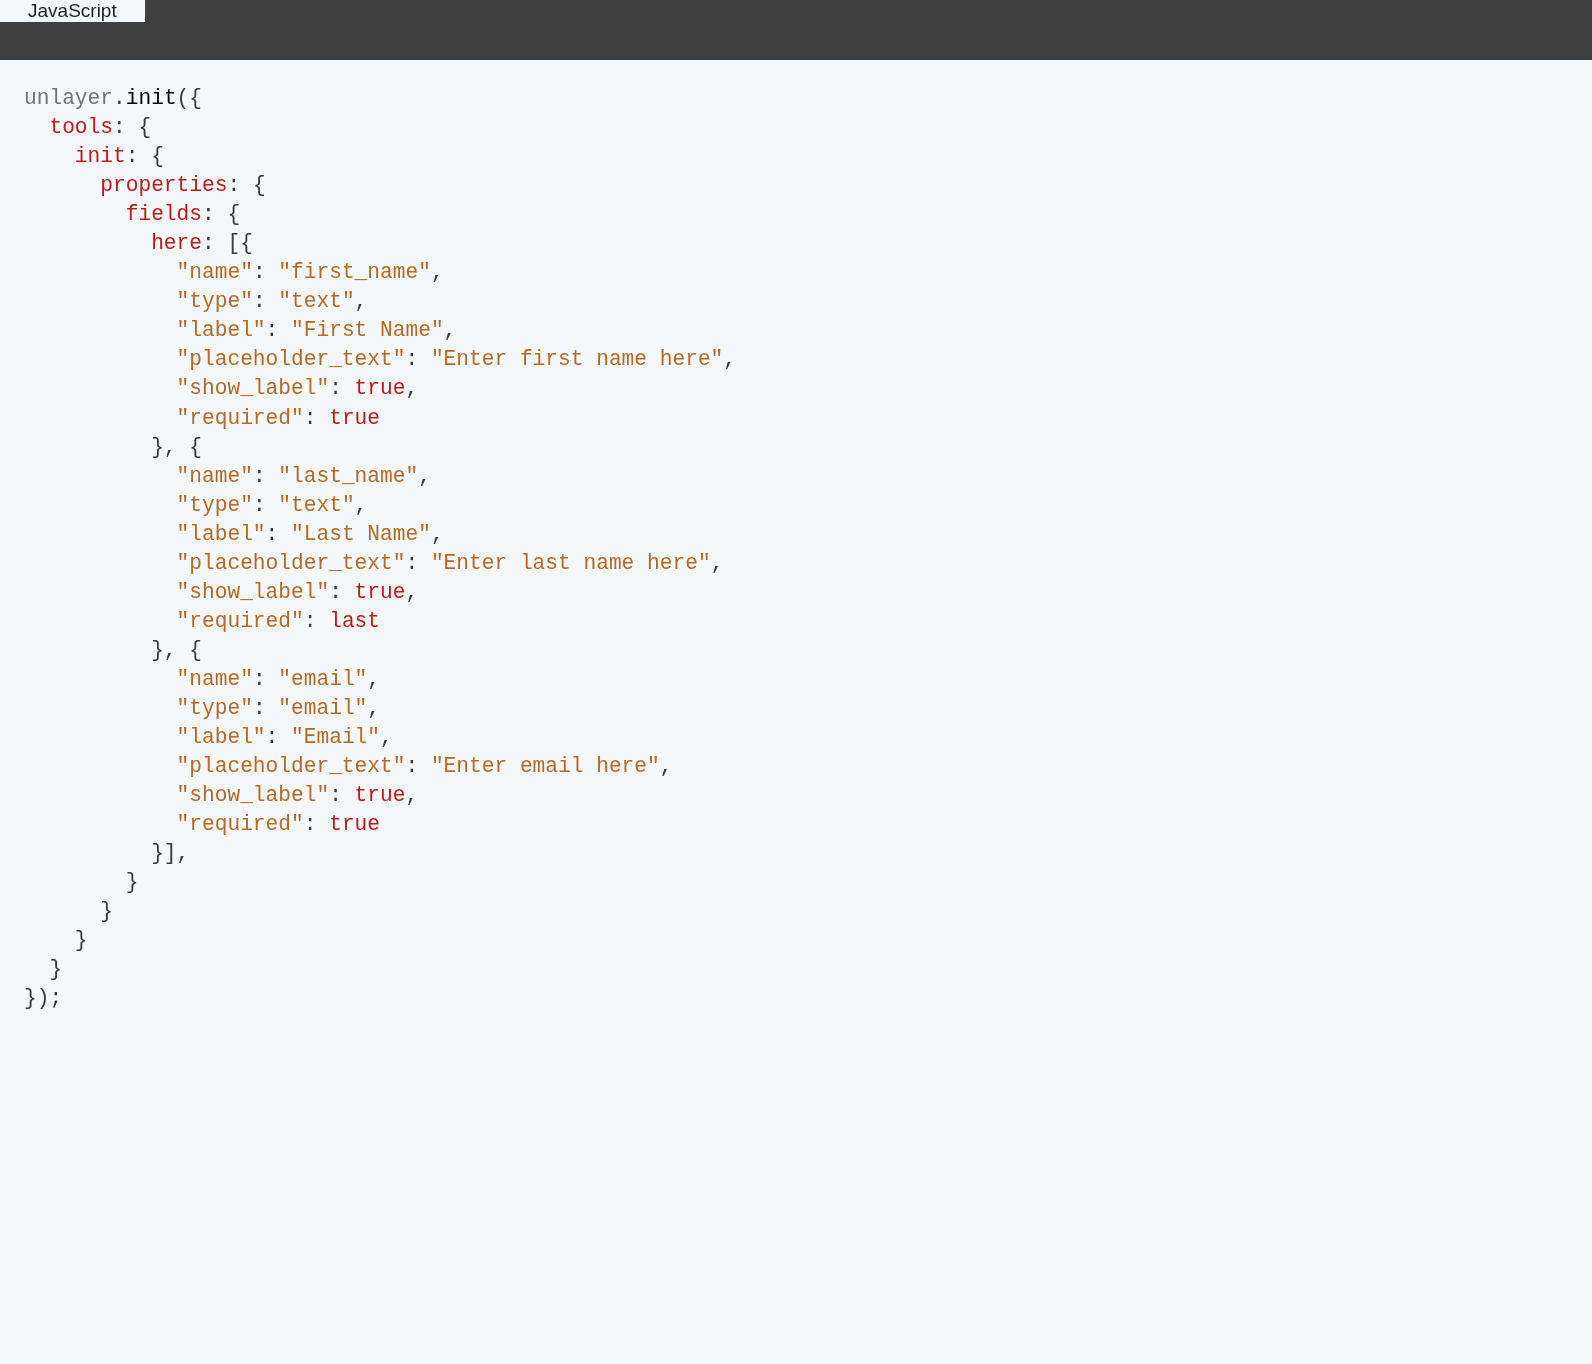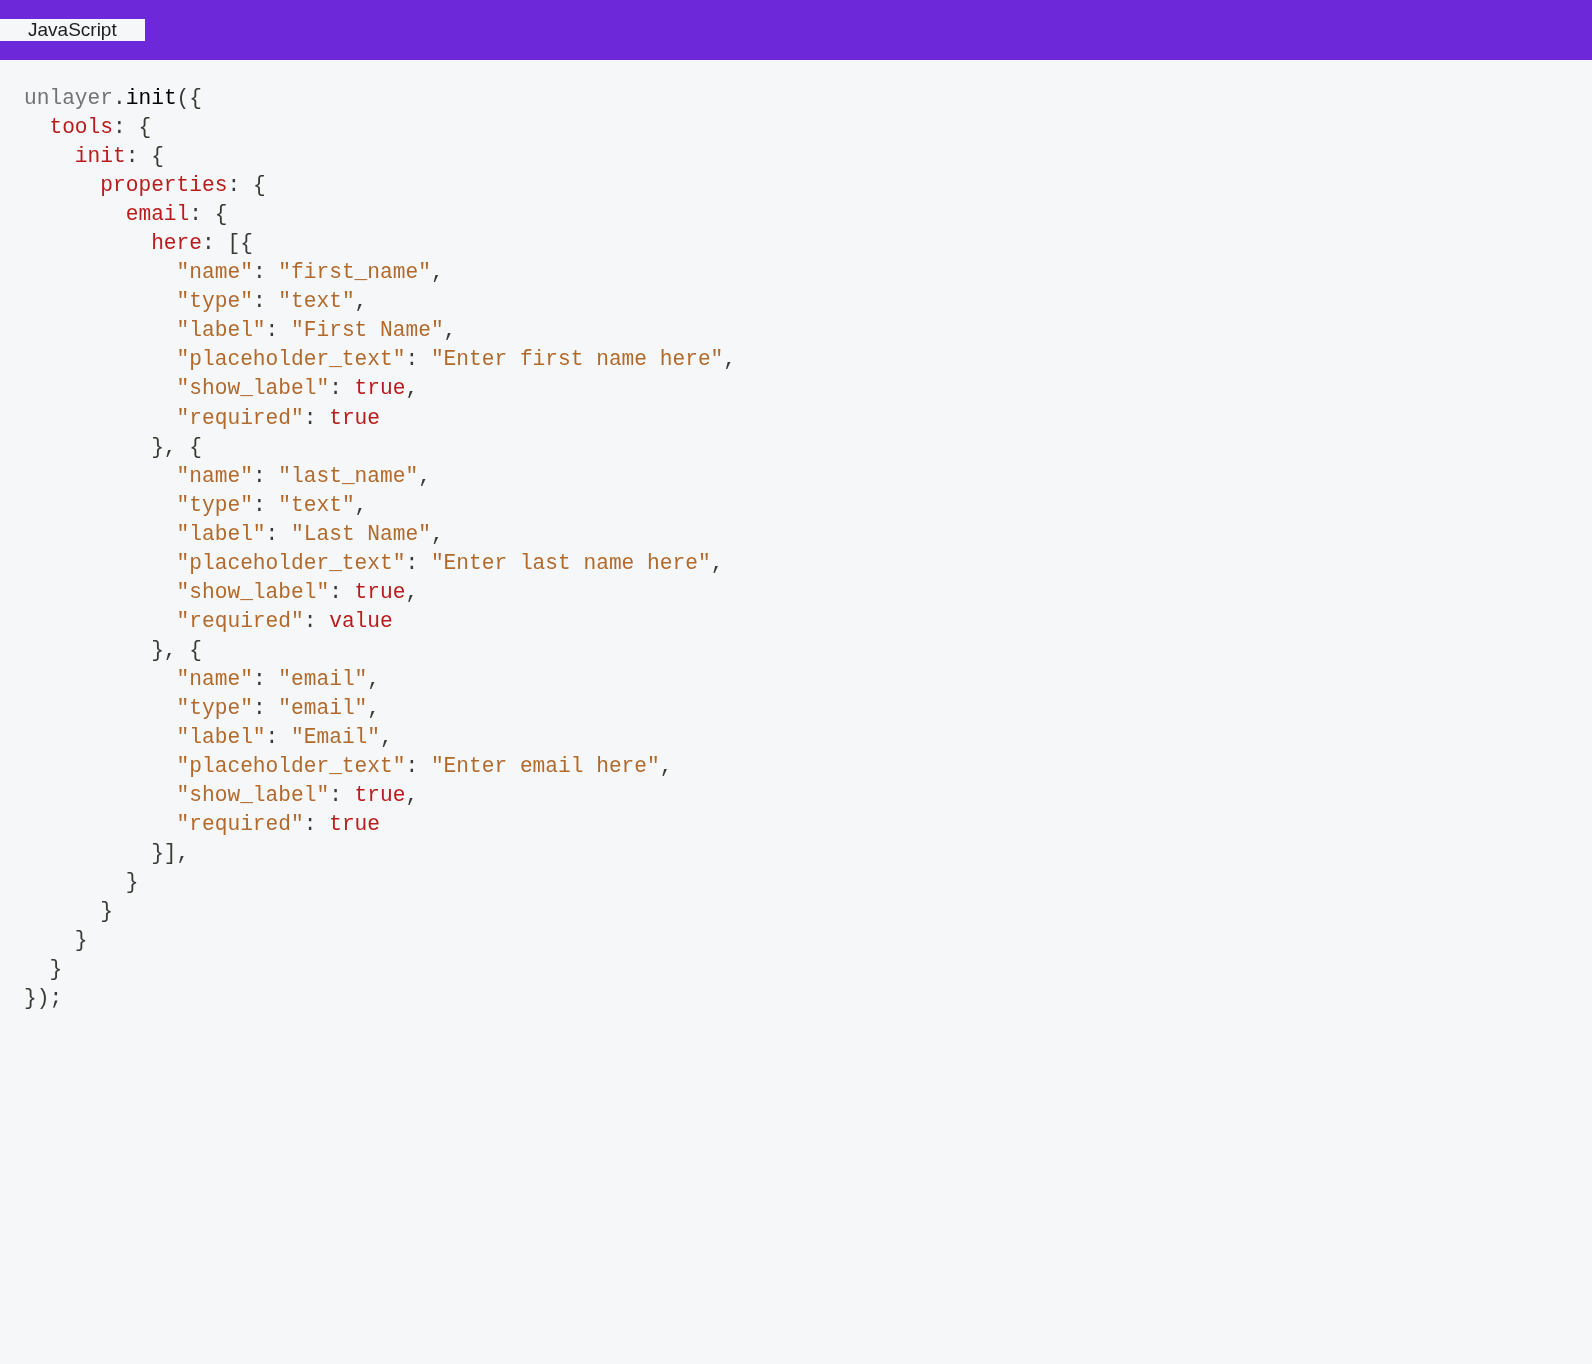--- a/index.html
+++ b/index.html
@@ -11,24 +11,24 @@
       font-family: ui-monospace, SFMono-Regular, "SF Mono", Menlo, Consolas, "Liberation Mono", monospace;
       background: #f6f7f9;
       width: 1592px;
       height: 1364px;
     }
     .code-block {
       width: 100%;
       background: #f6f7f9;
     }
     .tab-bar {
-      background: #6d28d9;
+      background: #404040;
       height: 60px;
       display: flex;
-      align-items: center;
+      align-items: flex-start;
     }
     .tab {
       background: #f6f7f9;
       padding: 0 28px;
       display: flex;
       align-items: center;
       font-family: -apple-system, BlinkMacSystemFont, "Segoe UI", Helvetica, Arial, sans-serif;
       font-size: 19px;
       color: #1c1e21;
       font-weight: 400;
@@ -54,35 +54,35 @@
 <div class="code-block">
   <div class="tab-bar">
     <div class="tab">
       <span>JavaScript</span>
     </div>
   </div>
   <div class="code-content"><span class="t-global">unlayer</span><span class="t-punct">.</span><span class="t-func">init</span><span class="t-punct">({</span>
   <span class="t-prop">tools</span><span class="t-punct">: {</span>
     <span class="t-prop">init</span><span class="t-punct">: {</span>
       <span class="t-prop">properties</span><span class="t-punct">: {</span>
-        <span class="t-prop">email</span><span class="t-punct">: {</span>
+        <span class="t-prop">fields</span><span class="t-punct">: {</span>
           <span class="t-prop">here</span><span class="t-punct">: [{</span>
             <span class="t-string">"name"</span><span class="t-punct">: </span><span class="t-string">"first_name"</span><span class="t-punct">,</span>
             <span class="t-string">"type"</span><span class="t-punct">: </span><span class="t-string">"text"</span><span class="t-punct">,</span>
             <span class="t-string">"label"</span><span class="t-punct">: </span><span class="t-string">"First Name"</span><span class="t-punct">,</span>
             <span class="t-string">"placeholder_text"</span><span class="t-punct">: </span><span class="t-string">"Enter first name here"</span><span class="t-punct">,</span>
             <span class="t-string">"show_label"</span><span class="t-punct">: </span><span class="t-bool">true</span><span class="t-punct">,</span>
             <span class="t-string">"required"</span><span class="t-punct">: </span><span class="t-bool">true</span>
           <span class="t-punct">}, {</span>
             <span class="t-string">"name"</span><span class="t-punct">: </span><span class="t-string">"last_name"</span><span class="t-punct">,</span>
             <span class="t-string">"type"</span><span class="t-punct">: </span><span class="t-string">"text"</span><span class="t-punct">,</span>
             <span class="t-string">"label"</span><span class="t-punct">: </span><span class="t-string">"Last Name"</span><span class="t-punct">,</span>
             <span class="t-string">"placeholder_text"</span><span class="t-punct">: </span><span class="t-string">"Enter last name here"</span><span class="t-punct">,</span>
             <span class="t-string">"show_label"</span><span class="t-punct">: </span><span class="t-bool">true</span><span class="t-punct">,</span>
-            <span class="t-string">"required"</span><span class="t-punct">: </span><span class="t-bool">value</span>
+            <span class="t-string">"required"</span><span class="t-punct">: </span><span class="t-bool">last</span>
           <span class="t-punct">}, {</span>
             <span class="t-string">"name"</span><span class="t-punct">: </span><span class="t-string">"email"</span><span class="t-punct">,</span>
             <span class="t-string">"type"</span><span class="t-punct">: </span><span class="t-string">"email"</span><span class="t-punct">,</span>
             <span class="t-string">"label"</span><span class="t-punct">: </span><span class="t-string">"Email"</span><span class="t-punct">,</span>
             <span class="t-string">"placeholder_text"</span><span class="t-punct">: </span><span class="t-string">"Enter email here"</span><span class="t-punct">,</span>
             <span class="t-string">"show_label"</span><span class="t-punct">: </span><span class="t-bool">true</span><span class="t-punct">,</span>
             <span class="t-string">"required"</span><span class="t-punct">: </span><span class="t-bool">true</span>
           <span class="t-punct">}],</span>
         <span class="t-punct">}</span>
       <span class="t-punct">}</span>

